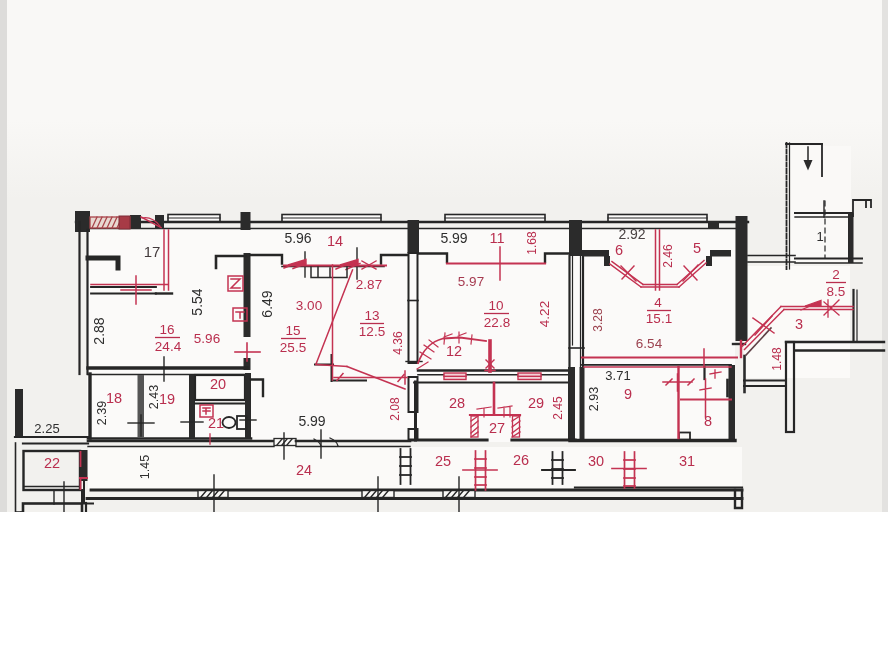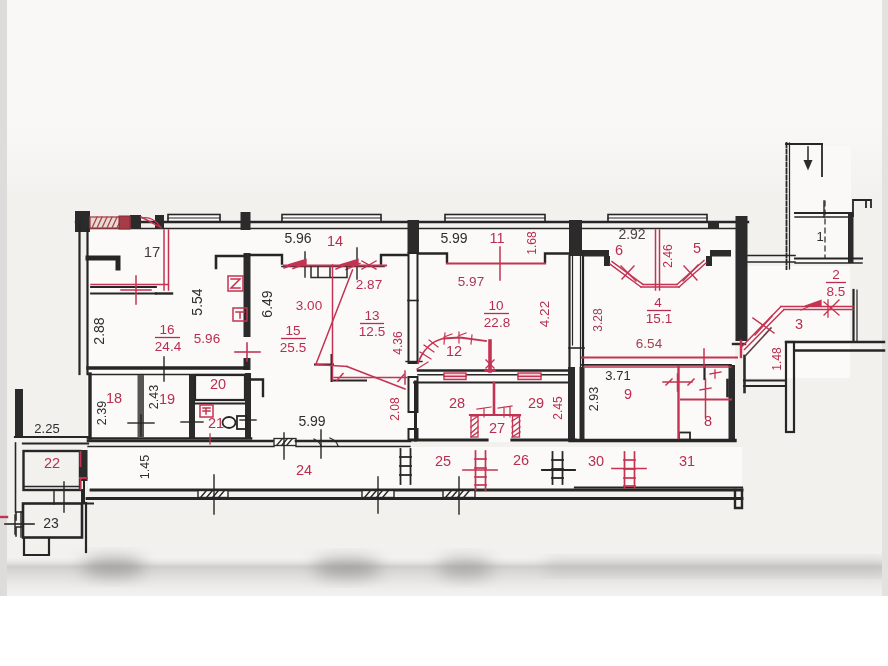--- a/index.html
+++ b/index.html
@@ -1,16 +1,16 @@
 <!DOCTYPE html>
 <html><head>
 <meta charset="utf-8">
 <style>
   html,body{margin:0;padding:0;background:#fff;}
-  .page{position:relative;width:888px;height:596px;background:#4d7c0f;overflow:hidden;font-family:"Liberation Sans", sans-serif;}
+  .page{position:relative;width:888px;height:512px;background:#4d7c0f;overflow:hidden;font-family:"Liberation Sans", sans-serif;}
   svg{position:absolute;left:0;top:0;}
   text{font-family:"Liberation Sans", sans-serif;}
 </style>
 </head>
 <body>
 <div class="page">
 <svg width="888" height="666" viewBox="0 0 888 666">
 <defs>
   <filter id="blur6" x="-50%" y="-50%" width="200%" height="200%">
           <feGaussianBlur stdDeviation="6"></feGaussianBlur>

